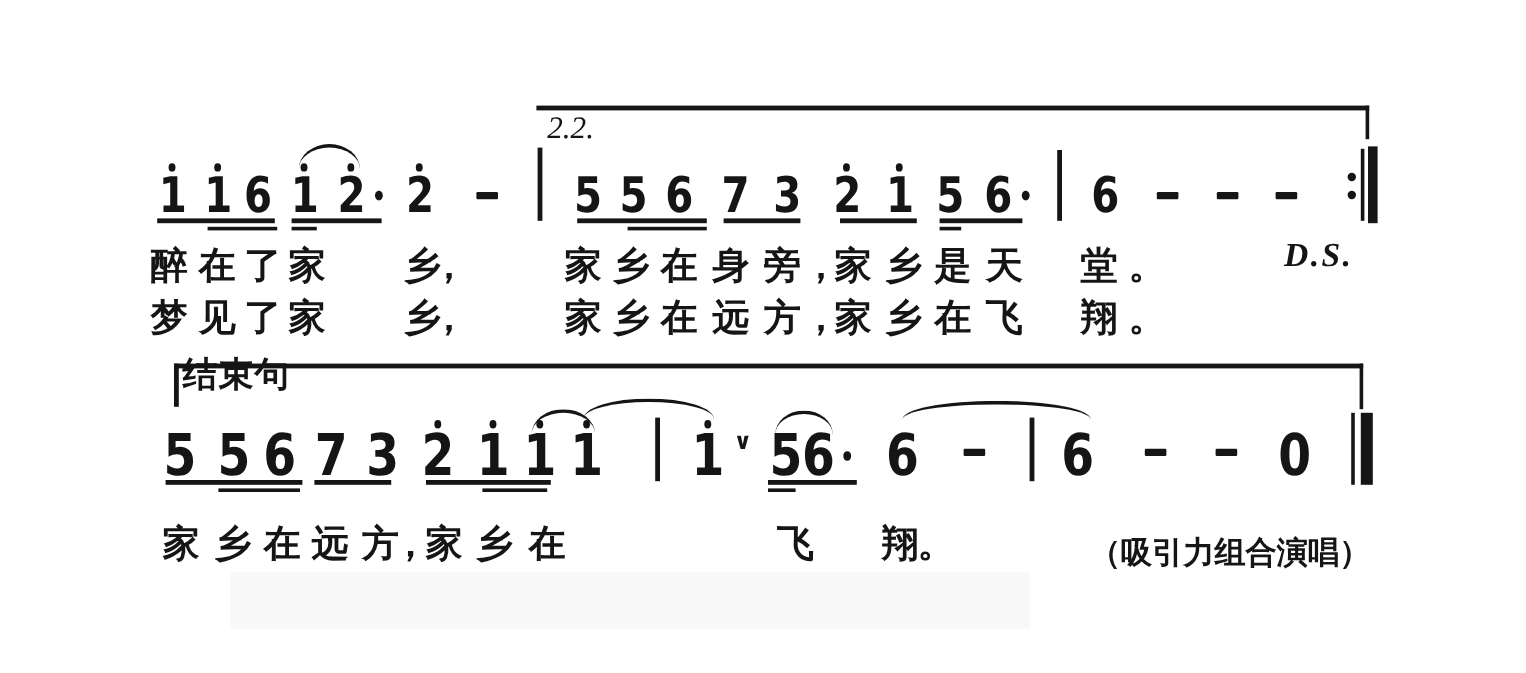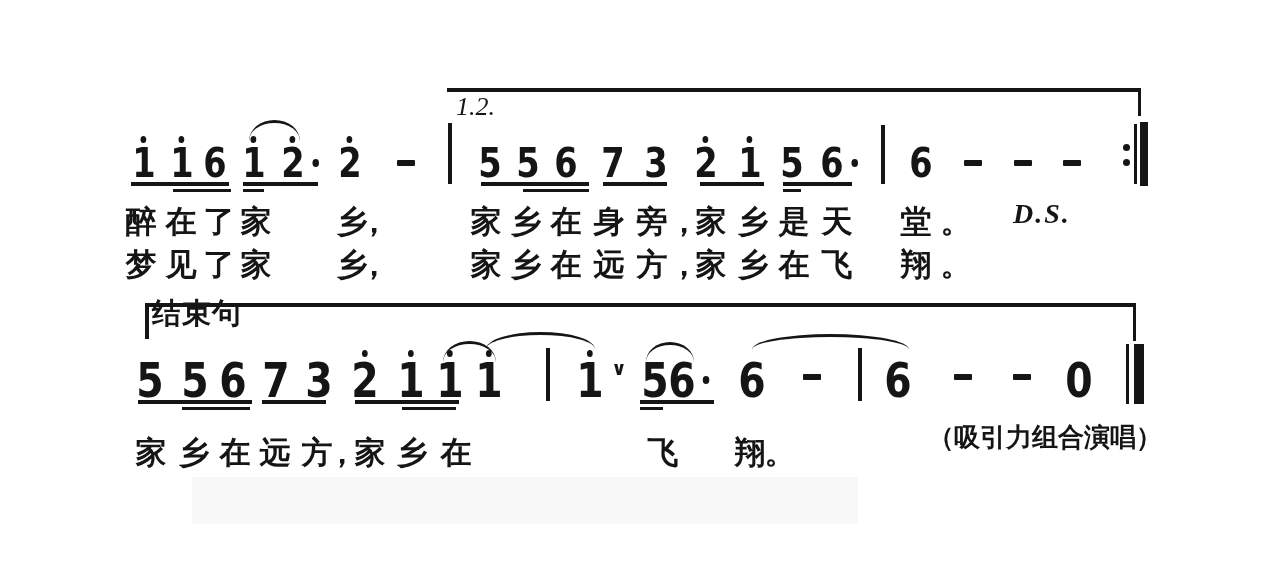--- a/index.html
+++ b/index.html
@@ -178,17 +178,17 @@
         <div class="lyric" style="left: 342px; top: 436px;">，</div>
         <div class="lyric" style="left: 370px; top: 436px;">家</div>
         <div class="lyric" style="left: 412px; top: 436px;">乡</div>
         <div class="lyric" style="left: 456px; top: 436px;">在</div>
         <div class="lyric" style="left: 663px; top: 436px;">飞</div>
         <div class="lyric" style="left: 750px; top: 436px;">翔</div>
         <div class="lyric" style="left: 780px; top: 436px;">。</div>
       </div>
     </div>
 
-  <div class="label volta-label" style="left: 456px; top: 94px;">1.2.</div>
-  <div class="label ds" style="left: 1013px; top: 200px;">D.S.</div>
+  <div class="label volta-label" style="left: 456px; top: 94px;">2.2.</div>
+  <div class="label ds" style="left: 1070px; top: 200px;">D.S.</div>
   <div class="label ending" style="left: 152px; top: 298px;">结束句</div>
-  <div class="label credit" style="left: 908px; top: 422px; margin-left: 20px;">（吸引力组合演唱）</div>
+  <div class="label credit" style="left: 908px; top: 445px;">（吸引力组合演唱）</div>
 </div>
 
 </body></html>

